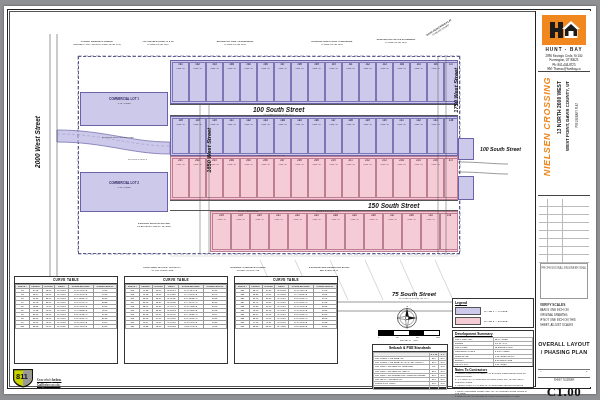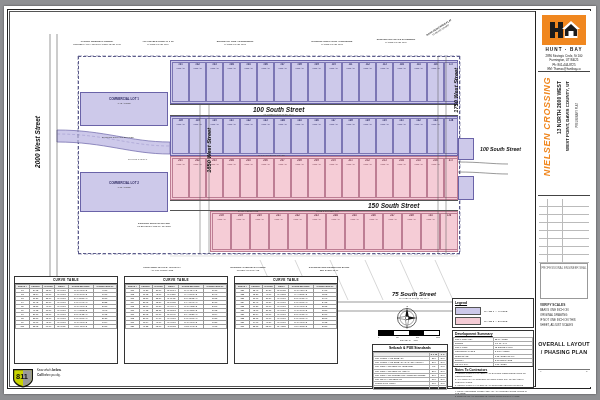--- a/index.html
+++ b/index.html
@@ -99,21 +99,21 @@
   .north{position:absolute;}
   .scalebar{position:absolute;}
   .scalebar .bar{display:flex;height:4px;border:0.5px solid #000;}
   .scalebar .seg{flex:1;}
   .scalebar .blk{background:#000;}
   .scalebar .wht{background:#fff;}
   .scalebar .lbls{display:flex;justify-content:space-between;font-size:2.2px;color:#222;}
   .scalebar .cc{text-align:center;font-size:2.3px;color:#222;margin-top:.5px;}
 
   
-  .b811{position:absolute;display:flex;align-items:flex-start;}
+  .b811{position:absolute;display:flex;align-items:flex-end;text-decoration:underline;}
   .b811 .shield{width:22px;height:20px;position:relative;}
   .b811 .txt{margin-left:3px;font-size:2.6px;line-height:1.5;color:#111;}
   .b811 .txt b{font-size:3px;}
 
   .topnotes{position:absolute;font-size:2.2px;color:#333;text-align:center;line-height:1.35;}
   .topnotes .hd{font-weight:bold;font-size:2.4px;}
 </style>
 </head>
 <body>
 
@@ -881,16 +881,20 @@
       <span>SHEET, ADJUST SCALES</span>
     </div>
 
     <div class="tb-sheetname">OVERALL LAYOUT / PHASING PLAN</div>
 
     <div class="tb-scalebox">
       <span>0</span>
       <span>1"</span>
     </div>
 
+    <div class="tb-num">
+      <span class="nlbl">SHEET NUMBER</span>
+      <span class="nval">C1.00</span>
+    </div>
 
   </div>
 
 </div>
 
 </body></html>

